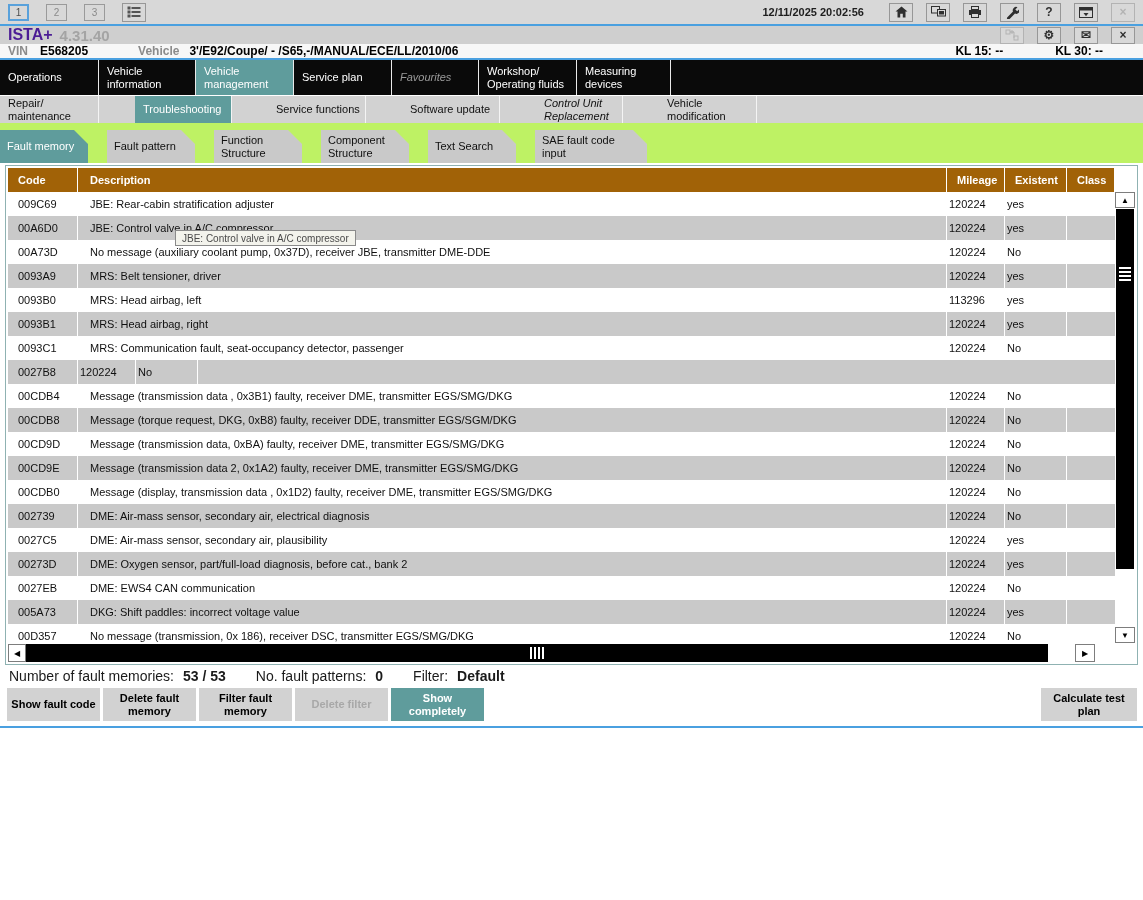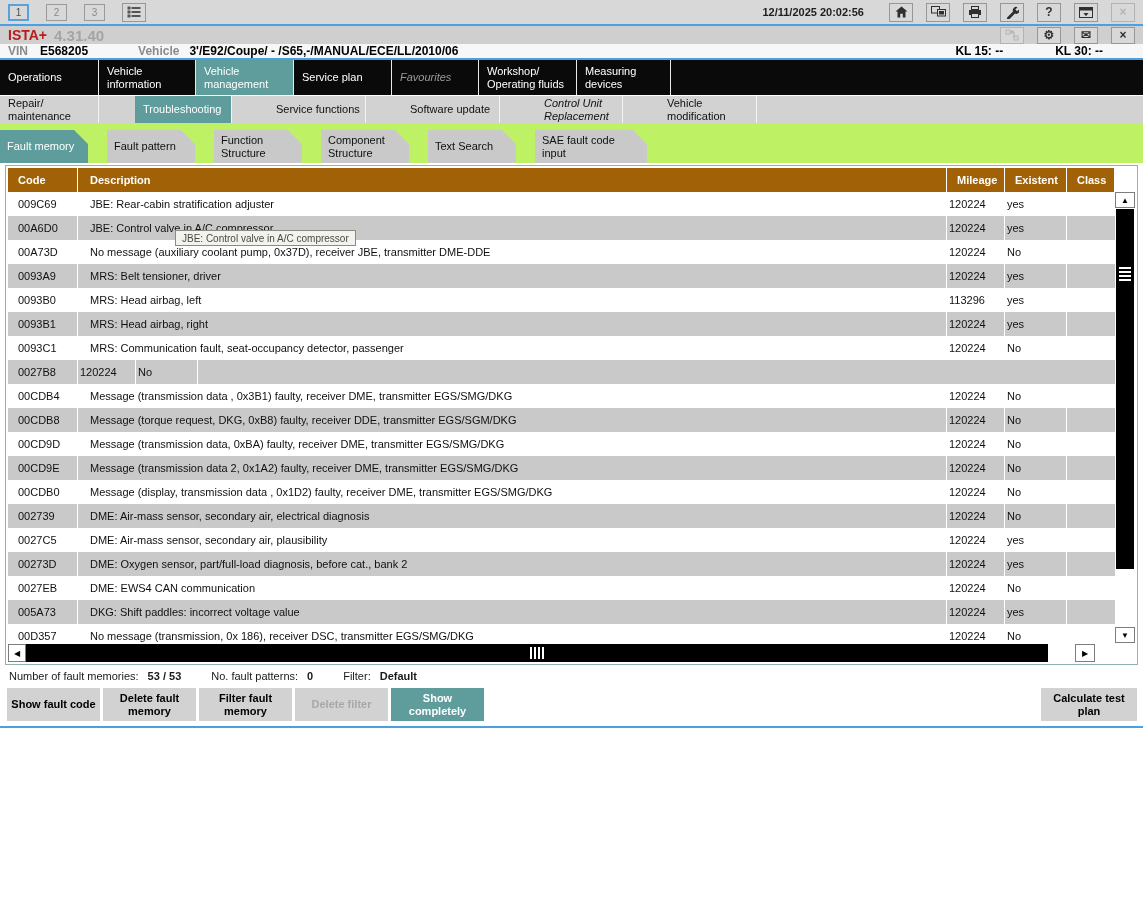--- a/index.html
+++ b/index.html
@@ -15,21 +15,21 @@
   .icon-btn{width:24px;height:19px;border:1px solid #979797;background:#d8d8d8;display:flex;
     align-items:center;justify-content:center;font-size:12px;font-weight:bold;color:#2f2f2f;box-sizing:border-box;flex:none;}
   .icon-btn svg{display:block;}
   .icon-btn.disabled{color:#b3b3b3;border-color:#b3b3b3;}
   .toolbar-right{margin-left:auto;display:flex;align-items:center;gap:13px;}
   .datetime{font-weight:bold;font-size:11px;color:#1e1e1e;margin-right:12px;}
   .blue-line{height:2px;background:#4aa0e0;}
 
   
   .titlebar{height:18px;background:#cfcfcf;display:flex;align-items:center;padding:0 8px;}
-  .app-name{font-weight:bold;font-size:14px;color:#b91c1c;}
+  .app-name{font-weight:bold;font-size:16px;color:#4c1d95;}
   .app-version{font-weight:bold;font-size:15px;color:#a4a4a4;margin-left:7px;}
   .titlebar-right{margin-left:auto;display:flex;align-items:center;gap:13px;}
   .titlebar .icon-btn{height:17px;}
 
   
   .vehiclebar{height:14px;background:#f7f7f7;display:flex;align-items:center;font-size:12px;font-weight:bold;color:#000;padding:0 8px;}
   .vehiclebar .lbl{color:#8b8b8b;}
   .v-vin{margin-left:12px;}
   .v-veh-lbl{margin-left:50px;}
   .v-veh{margin-left:10px;}
@@ -105,21 +105,21 @@
   .hgrip{width:14px;height:12px;background:repeating-linear-gradient(to right,#fff 0 2px,#000 2px 4px);}
   .hgap{width:27px;background:#fff;flex:none;}
   .hend{width:40px;background:#fff;flex:none;}
   .hscroll .right-btn{width:20px;}
 
   
   .tooltip{position:absolute;left:175px;top:230px;height:14px;background:#f3f3ec;border:1px solid #8a8a8a;
     font-size:10px;color:#4a4a4a;display:flex;align-items:center;padding:0 6px;z-index:9;white-space:nowrap;}
 
   
-  .statusbar{display:flex;align-items:center;font-size:11px;color:#1a1a1a;margin:4px 0 0 9px;height:14px;}
+  .statusbar{display:flex;align-items:center;font-size:14px;color:#1a1a1a;margin:4px 0 0 9px;height:14px;}
   .status-item{margin-right:30px;display:flex;}
   .status-item .val{font-weight:bold;margin-left:9px;}
   .actions{display:flex;align-items:flex-start;margin:5px 6px 0 7px;}
   .actions-left{display:flex;}
   .action-btn{width:93px;height:33px;background:#d2d2d2;border:none;font-family:inherit;font-weight:bold;
     font-size:11px;color:#000;margin-right:3px;display:flex;align-items:center;justify-content:center;
     text-align:center;line-height:13px;padding:0 3px;box-sizing:border-box;}
   .action-btn.disabled{color:#a8a8a8;}
   .action-btn.primary{background:#5f9c9c;color:#fff;}
   .calc-btn{margin-left:auto;margin-right:0;width:96px;}

